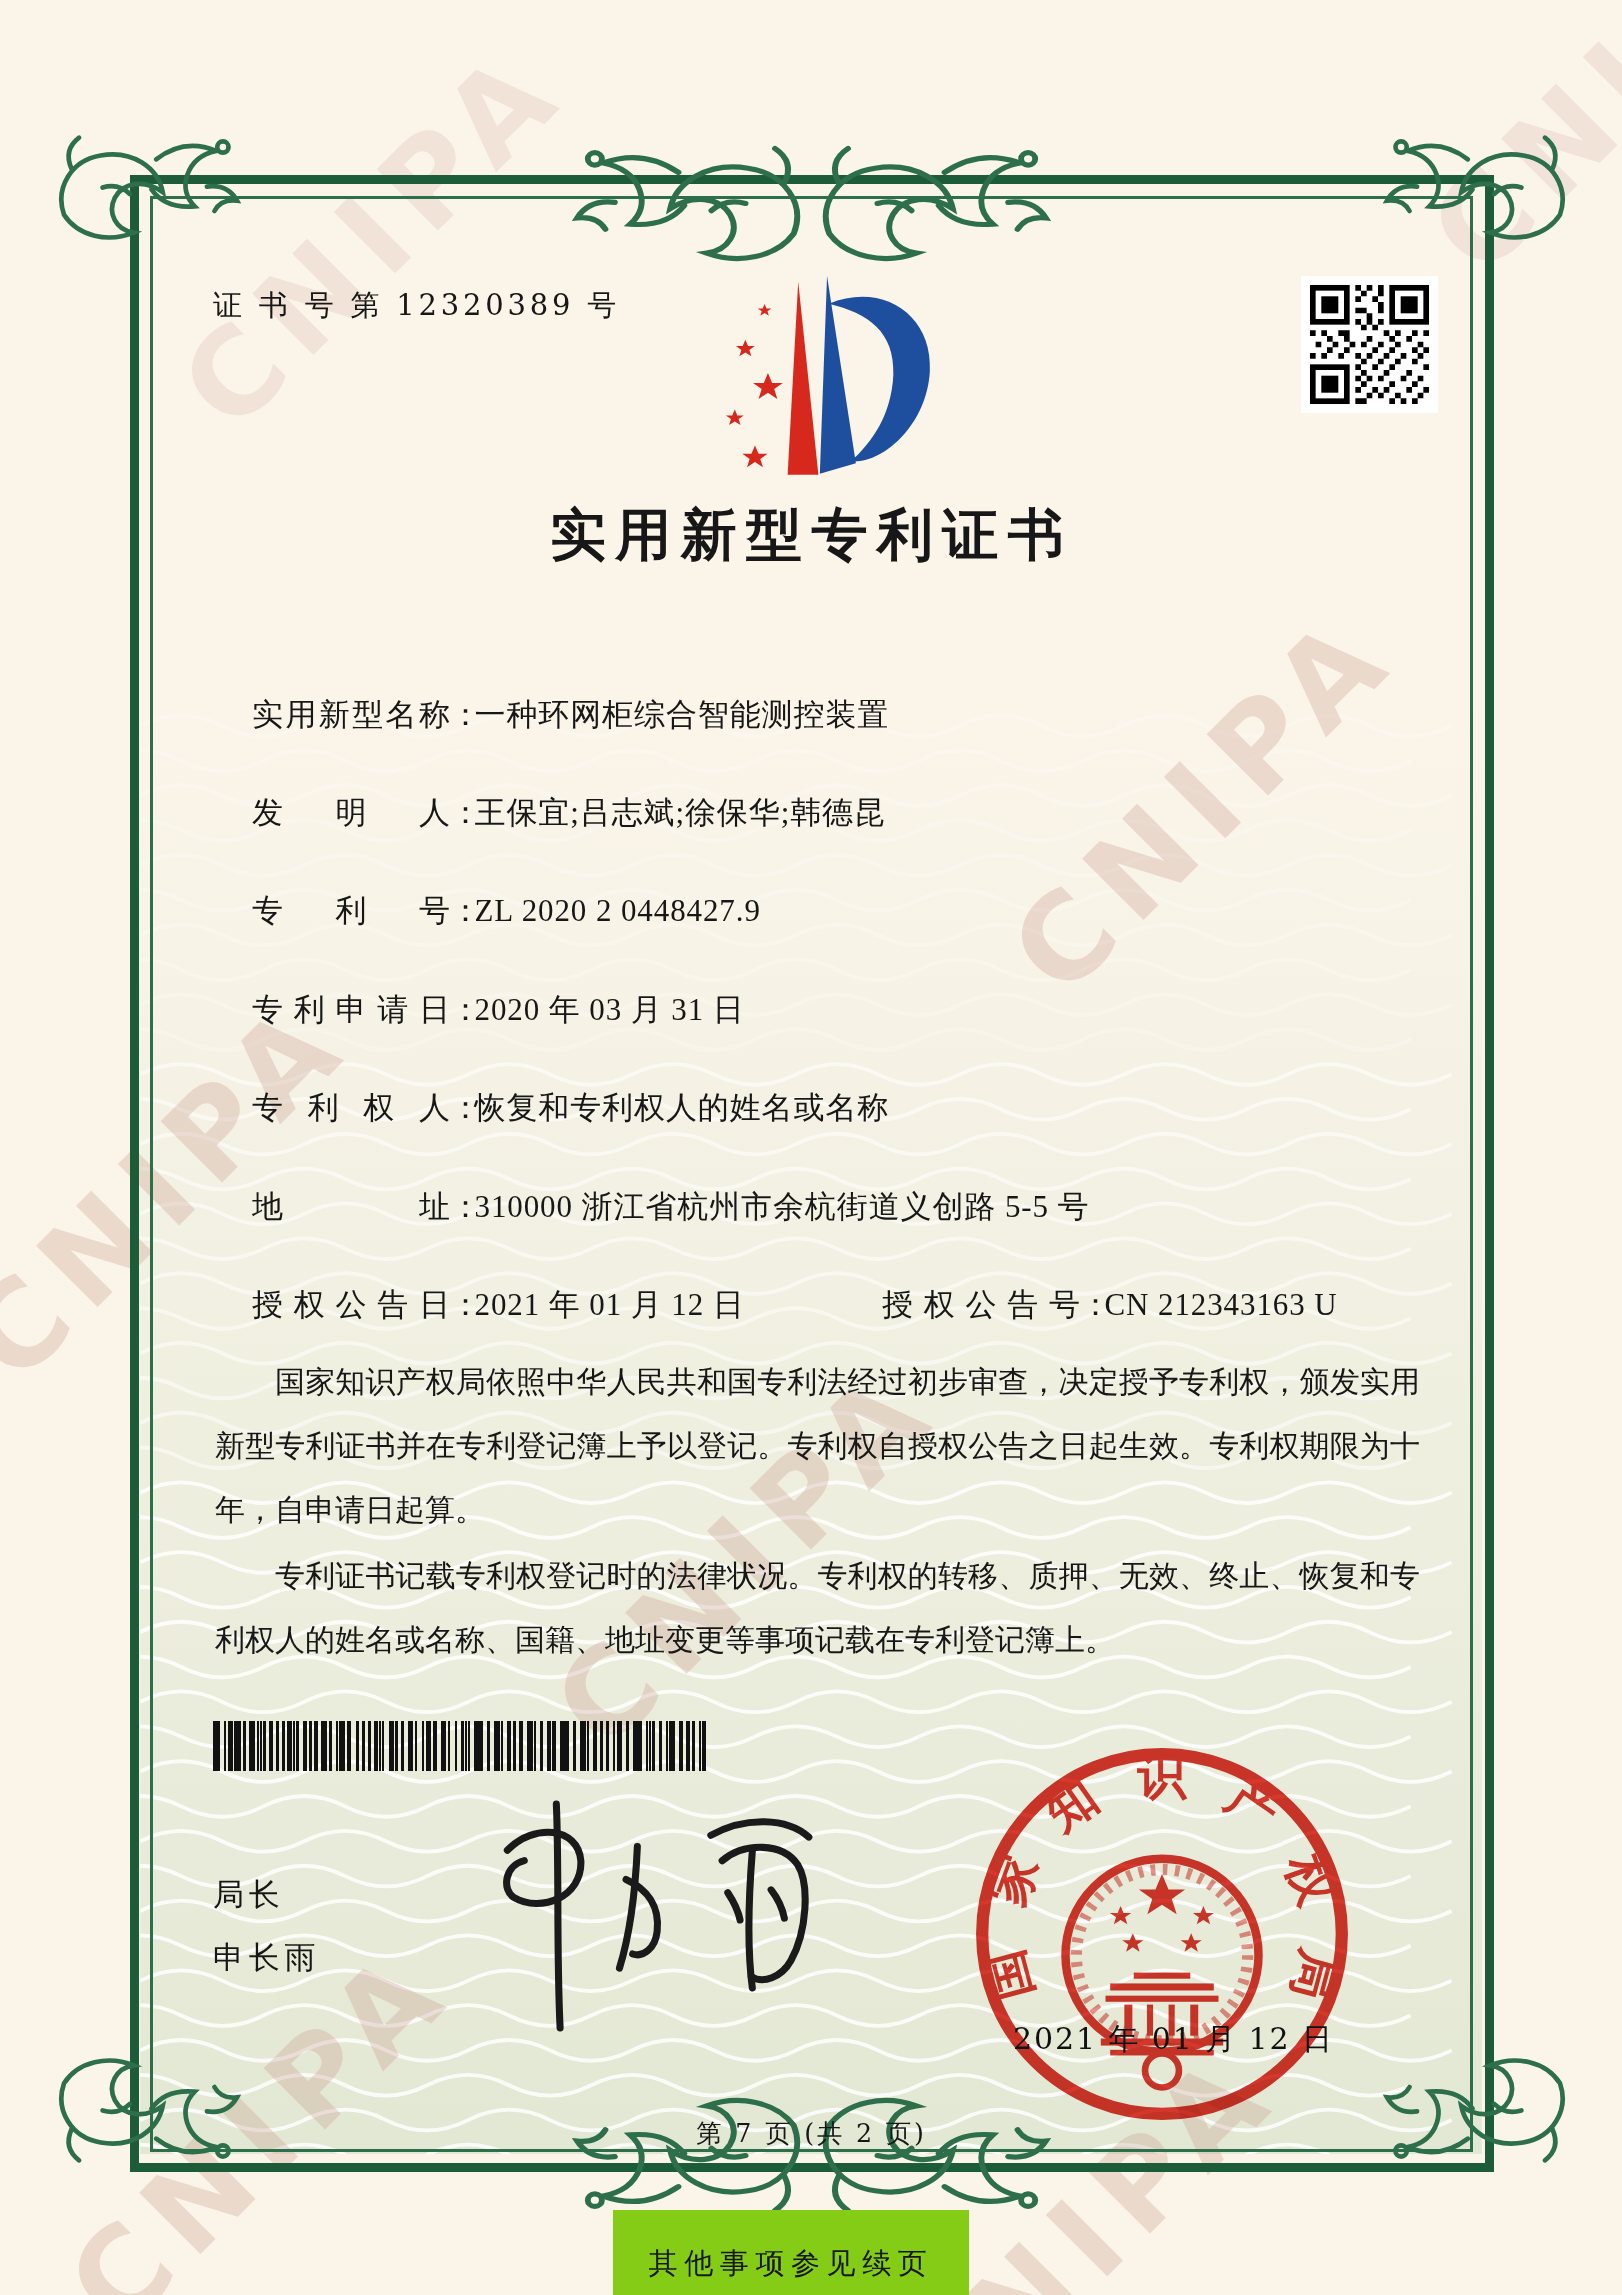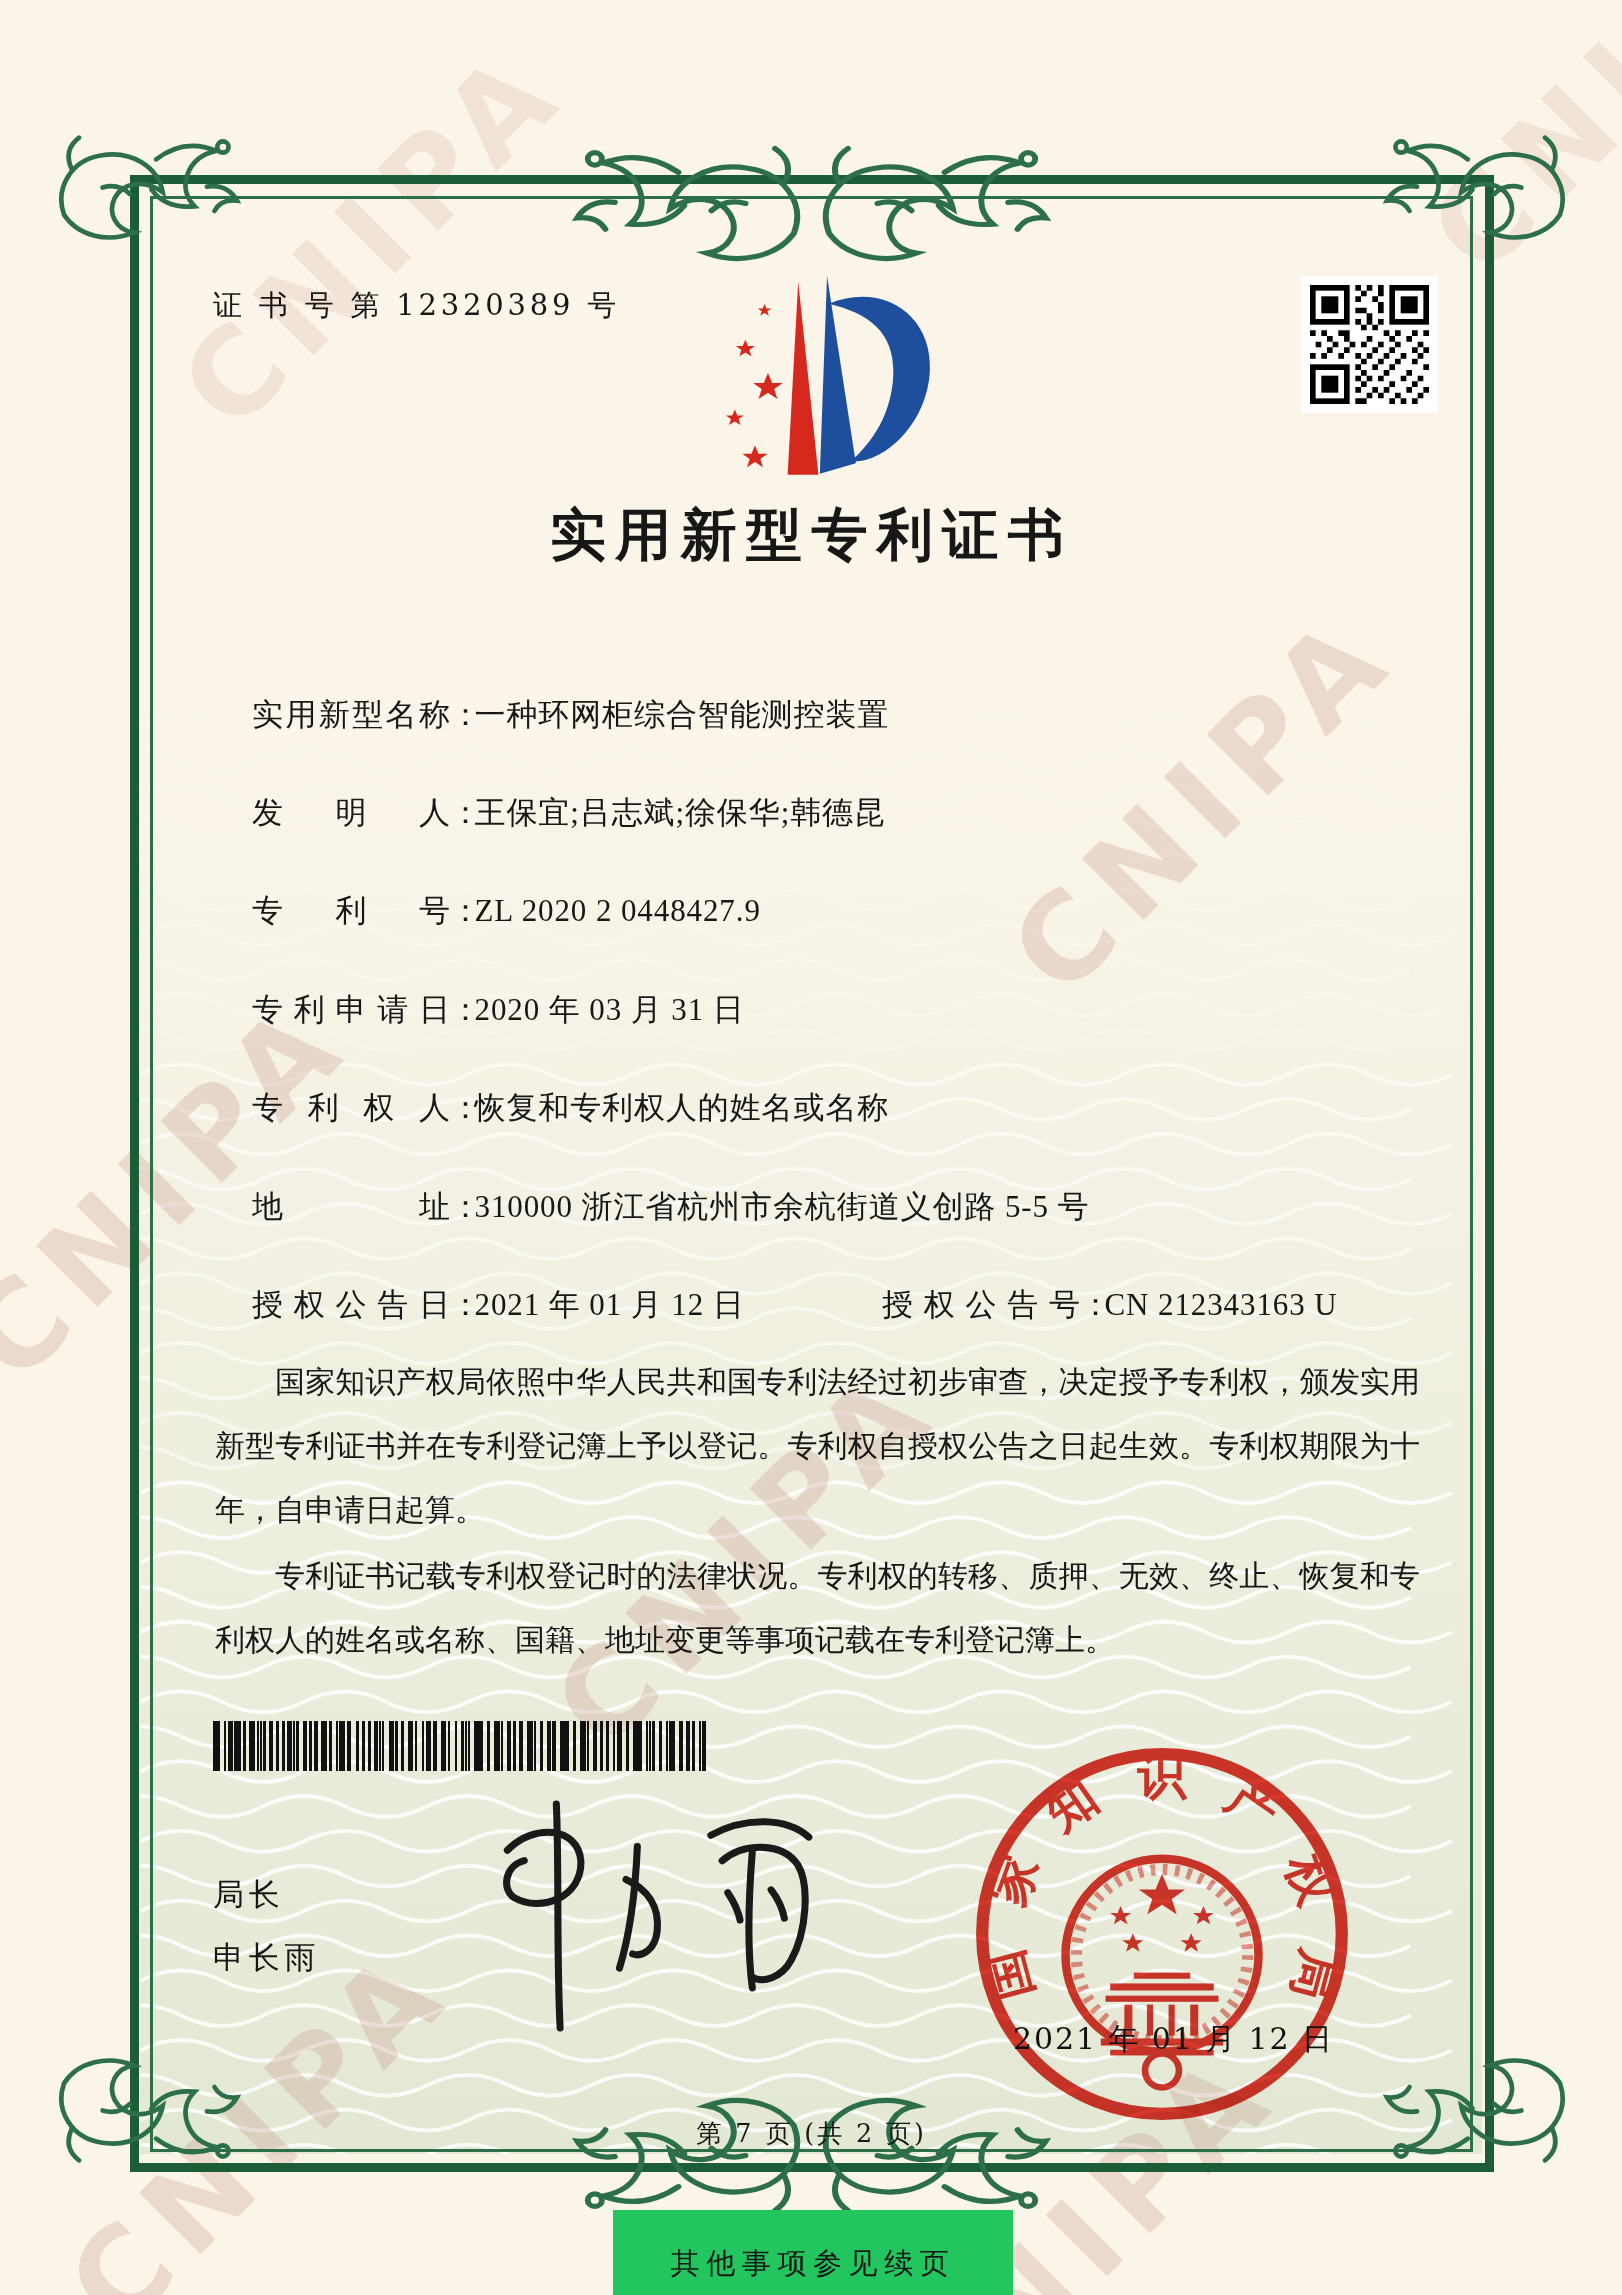--- a/index.html
+++ b/index.html
@@ -47,21 +47,21 @@
   
   .director-label{position:absolute;left:213px;top:1874px;z-index:10;font-size:31px;letter-spacing:4.7px;}
   .director-name{position:absolute;left:213px;top:1937px;z-index:10;font-size:31px;letter-spacing:4.7px;}
   .sig{position:absolute;left:415px;top:1790px;z-index:11;}
   
   .seal{position:absolute;left:969px;top:1741px;z-index:20;mix-blend-mode:multiply;opacity:0.93;}
   .seal-date{position:absolute;left:999px;top:2019px;width:349px;z-index:21;text-align:center;
     font-size:30px;letter-spacing:1.9px;color:#101010;}
   
   .page-info{position:absolute;left:0;width:100%;top:2117px;z-index:10;text-align:center;font-size:25.4px;letter-spacing:2.8px;}
-  .cont-box{position:absolute;left:613px;top:2210px;width:400px;height:86px;background:#22c55e;z-index:10;}
+  .cont-box{position:absolute;left:613px;top:2210px;width:356px;height:86px;background:#84cc16;z-index:10;}
   .cont-note{margin-top:34px;text-align:center;font-size:29px;letter-spacing:6.6px;}
 </style>
 </head>
 <body>
 
 <div class="page">
 
   <svg width="0" height="0" style="position:absolute">
     <defs>
       <path id="star5" d="M0,-45 L13.2,-13.9 46.8,-13.9 19.8,5.3 29.7,36.4 0,17.2 -29.7,36.4 -19.8,5.3 -46.8,-13.9 -13.2,-13.9 Z"></path>

